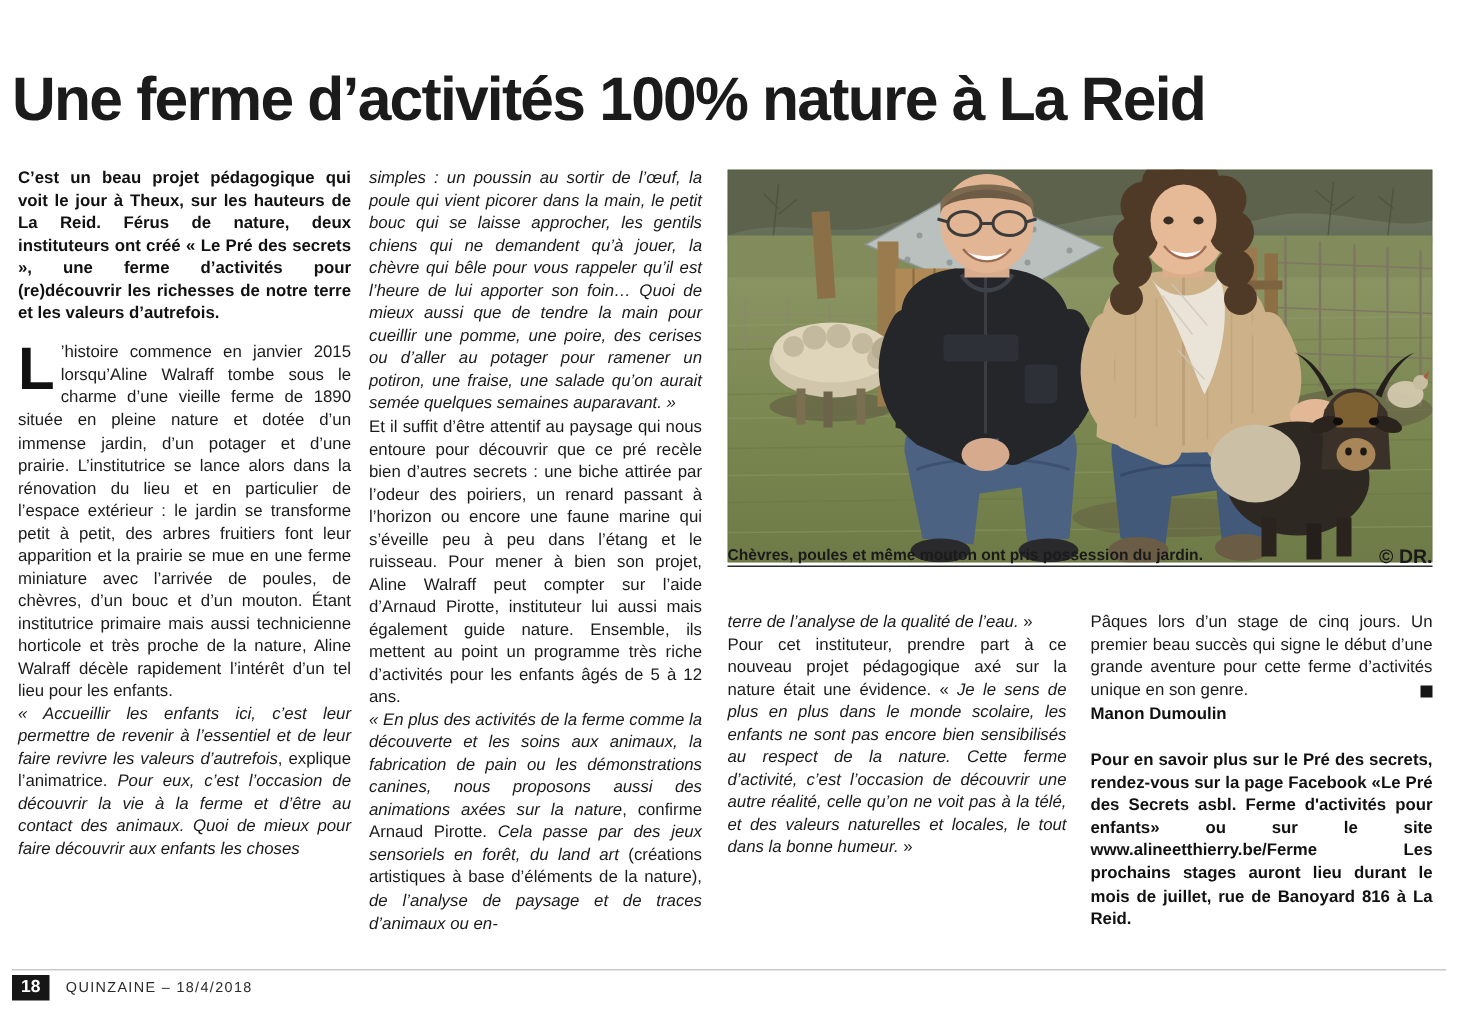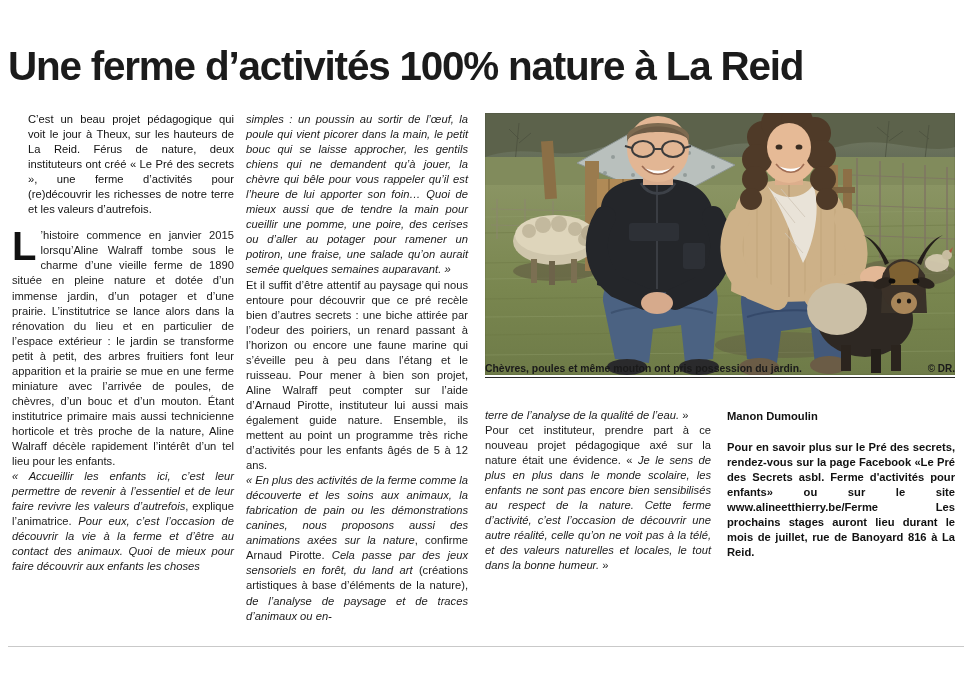--- a/index.html
+++ b/index.html
@@ -45,27 +45,26 @@
 
   
   .col { position: absolute; top: 112px; width: 222px; }
   .col p, .col .para { font-size: 11.2px; line-height: 15.05px; text-align: justify; }
   .c1 { left: 12px; }
   .c2 { left: 246px; }
   .c3 { left: 485px; top: 408px; width: 226px; }
   .c4 { left: 727px; top: 408px; width: 228px; }
 
   .lead {
-    font-weight: normal;
+    font-weight: bold;
     font-size: 12.6px;
     line-height: 16.6px;
     text-align: left;
     color: #111;
     margin-bottom: 11px;
-    margin-left: 16px;
   }
 
   .body-para { margin-bottom: 0; hyphens: auto; }
   .ital { font-style: italic; }
 
   
   .dropcap-wrap { position: relative; }
   .dropcap {
     float: left;
     font-family: "Liberation Sans", sans-serif;
@@ -87,21 +86,21 @@
 
   .caption-rule {
     position: absolute; left: 485px; top: 377px; width: 470px;
     height: 1px; background: #2a2a2a;
   }
   .caption {
     position: absolute; left: 485px; top: 363px; width: 470px;
     display: flex; justify-content: space-between; align-items: center;
     font-size: 10.4px; font-weight: bold; color: #1a1a1a;
   }
-  .credit { font-size: 10px; font-weight: bold; }
+  .credit { font-size: 13px; font-weight: bold; }
 
   
   .endmark {
     display: inline-block; width: 8px; height: 8px;
     background: #161616; vertical-align: baseline;
     float: right; margin-top: 4px;
   }
   .byline {
     text-align: right; font-weight: bold; font-size: 11.6px;
     margin-top: 1px; color: #111;
@@ -371,19 +370,24 @@
     <span>Chèvres, poules et même mouton ont pris possession du jardin.</span>
     <span class="credit">© DR.</span>
   </div>
 
   <div class="col c3">
     <p class="body-para"><span class="ital">terre de l’analyse de la qualité de l’eau.</span><span> »</span></p>
     <p class="body-para"><span>Pour cet instituteur, prendre part à ce nouveau projet pédagogique axé sur la nature était une évidence. « </span><span class="ital">Je le sens de plus en plus dans le monde scolaire, les enfants ne sont pas encore bien sensibilisés au respect de la nature. Cette ferme d’activité, c’est l’occasion de découvrir une autre réalité, celle qu’on ne voit pas à la télé, et des valeurs naturelles et locales, le tout dans la bonne humeur.</span><span> »</span></p>
   </div>
 
   <div class="col c4">
+    <p class="body-para"><span>Pâques lors d’un stage de cinq jours. Un premier beau succès qui signe le début d’une grande aventure pour cette ferme d’activités unique en son genre.</span><span class="endmark"></span></p>
     <p class="byline">Manon Dumoulin</p>
     <p class="infoblock">Pour en savoir plus sur le Pré des secrets, rendez-vous sur la page Facebook «Le Pré des Secrets asbl. Ferme d'activités pour enfants» ou sur le site www.alineetthierry.be/Ferme Les prochains stages auront lieu durant le mois de juillet, rue de Banoyard 816 à La Reid.</p>
   </div>
 
   <div class="footer-rule"></div>
+  <div class="footer">
+    <span class="pagenum">18</span>
+    <span class="foot-text">QUINZAINE – 18/4/2018</span>
+  </div>
 
 </div>
 
 </body></html>

